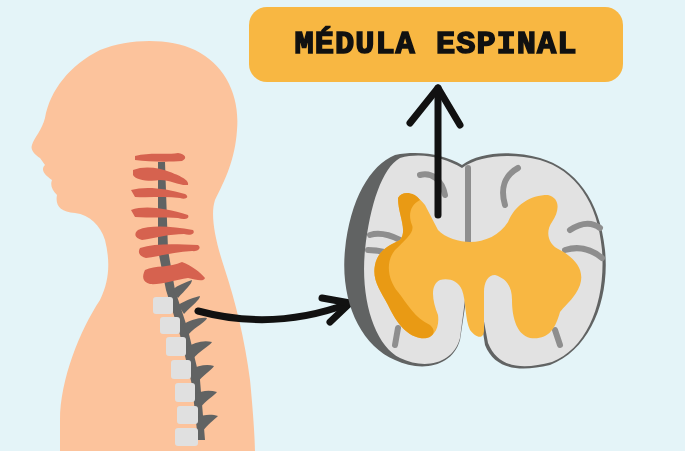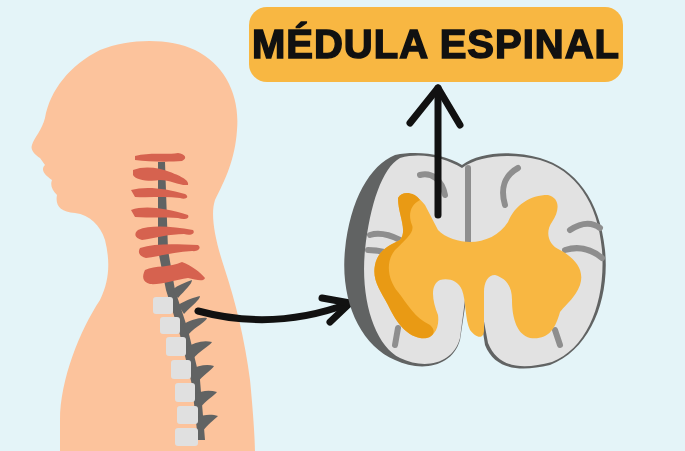--- a/index.html
+++ b/index.html
@@ -1,18 +1,18 @@
 <!DOCTYPE html>
 <html><head>
 <meta charset="utf-8">
 <style>
   html,body{margin:0;padding:0;}
   body{width:685px;height:451px;overflow:hidden;background:#e4f4f8;position:relative;font-family:"DejaVu Sans",sans-serif;}
   .title-box{position:absolute;left:249px;top:7px;width:374px;height:75px;background:#f8b742;border-radius:18px;display:flex;align-items:center;justify-content:center;}
-  .title-text{font-family:Liberation Sans, sans-serif;font-weight:900;font-size:40px;letter-spacing:1px;color:#111;-webkit-text-stroke:1.5px #111;}
+  .title-text{font-family:Liberation Mono, monospace;font-weight:900;font-size:32px;letter-spacing:1px;color:#111;-webkit-text-stroke:1.5px #111;}
   svg.art{position:absolute;left:0;top:0;}
 </style>
 </head>
 <body>
 
 <div class="title-box">
   <span class="title-text">MÉDULA ESPINAL</span>
 </div>
 
 <svg class="art" width="685" height="451" viewBox="0 0 685 451">

